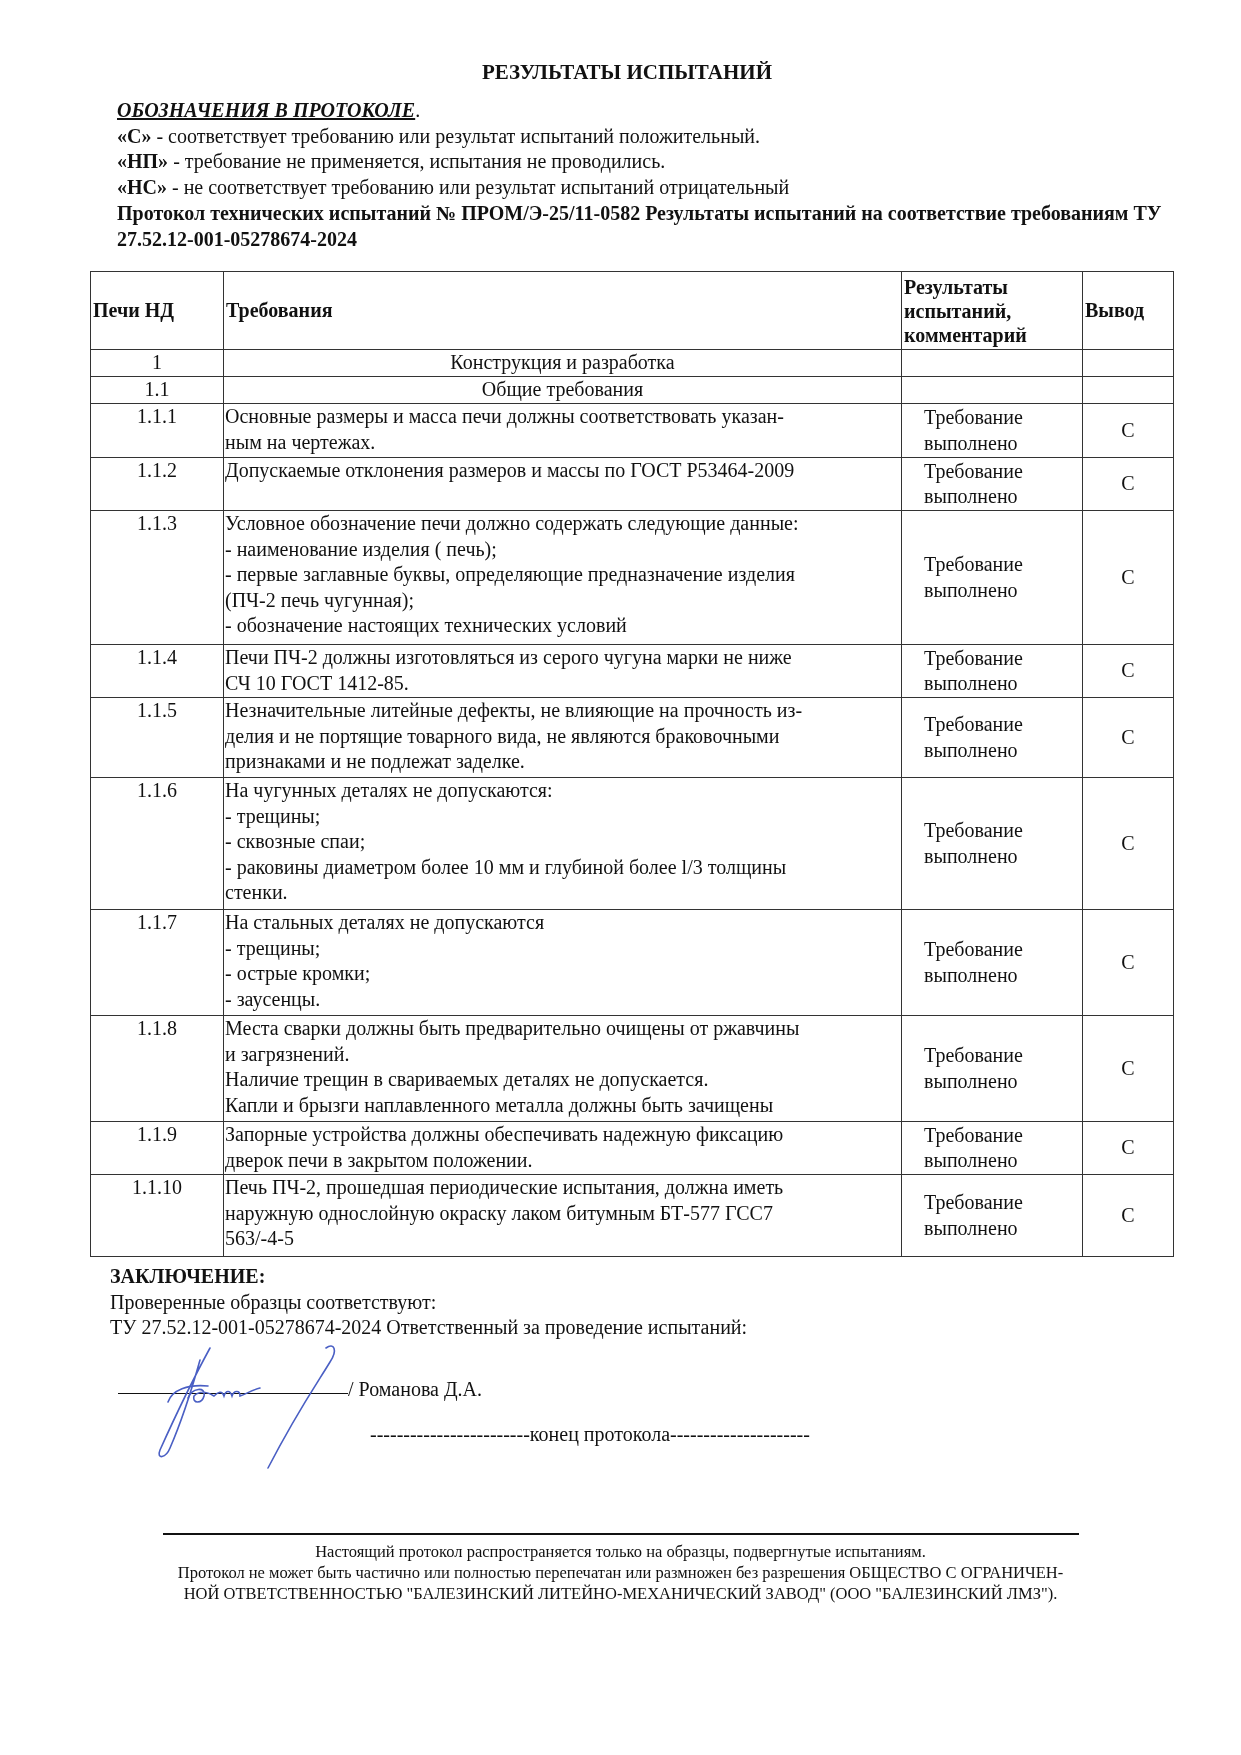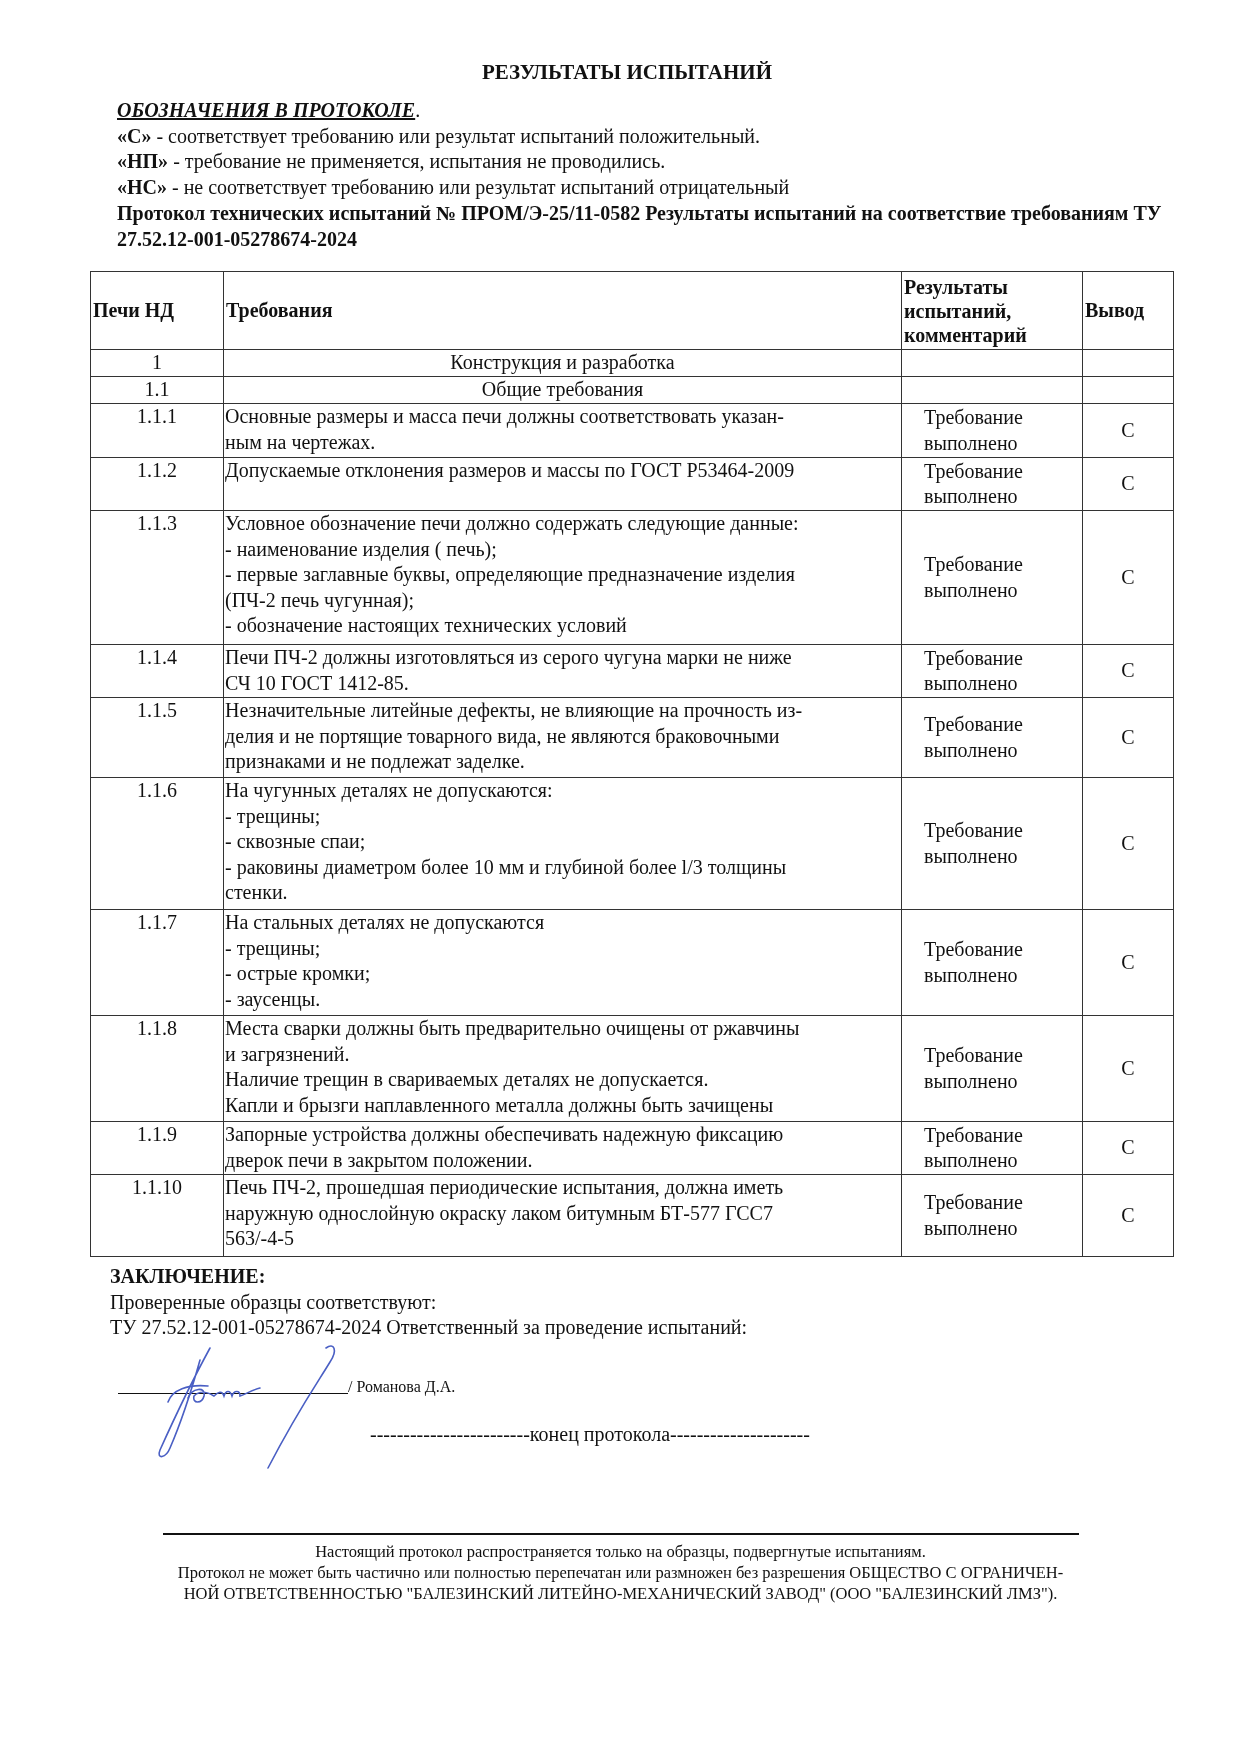--- a/index.html
+++ b/index.html
@@ -17,21 +17,21 @@
   table.req th { font-weight:bold; text-align:left; vertical-align:middle; height:77px; }
   td.num { text-align:center; }
   td.sec { text-align:center; }
   td.res { text-align:left; vertical-align:middle !important; }
   td.ver { text-align:center; vertical-align:middle !important; }
   td.txt { padding-left:1px !important; }
   .line { display:block; }
   .concl { left:102px; top:1264px; font-size:20px; line-height:25.5px;margin-left:8px; }
   .concl .h { font-weight:bold; }
   .sigline { left:118px; top:1393px; width:230px; border-top:1.5px solid #111; }
-  .signame { left:348px; top:1378px; font-size:16px; }
+  .signame { left:348px; top:1378px; font-size:20px; }
   .endp { left:370px; top:1423px; font-size:20px; }
   .rule { left:163px; top:1533px; width:916px; border-top:2px solid #111; }
   .foot { left:100px; width:1041px; text-align:center; font-size:16.5px; line-height:21px; top:1541px; }
   .sig { left:148px; top:1340px; width:200px; height:130px; }
 </style>
 </head>
 <body>
 
 <div class="abs title">РЕЗУЛЬТАТЫ ИСПЫТАНИЙ</div>
 

